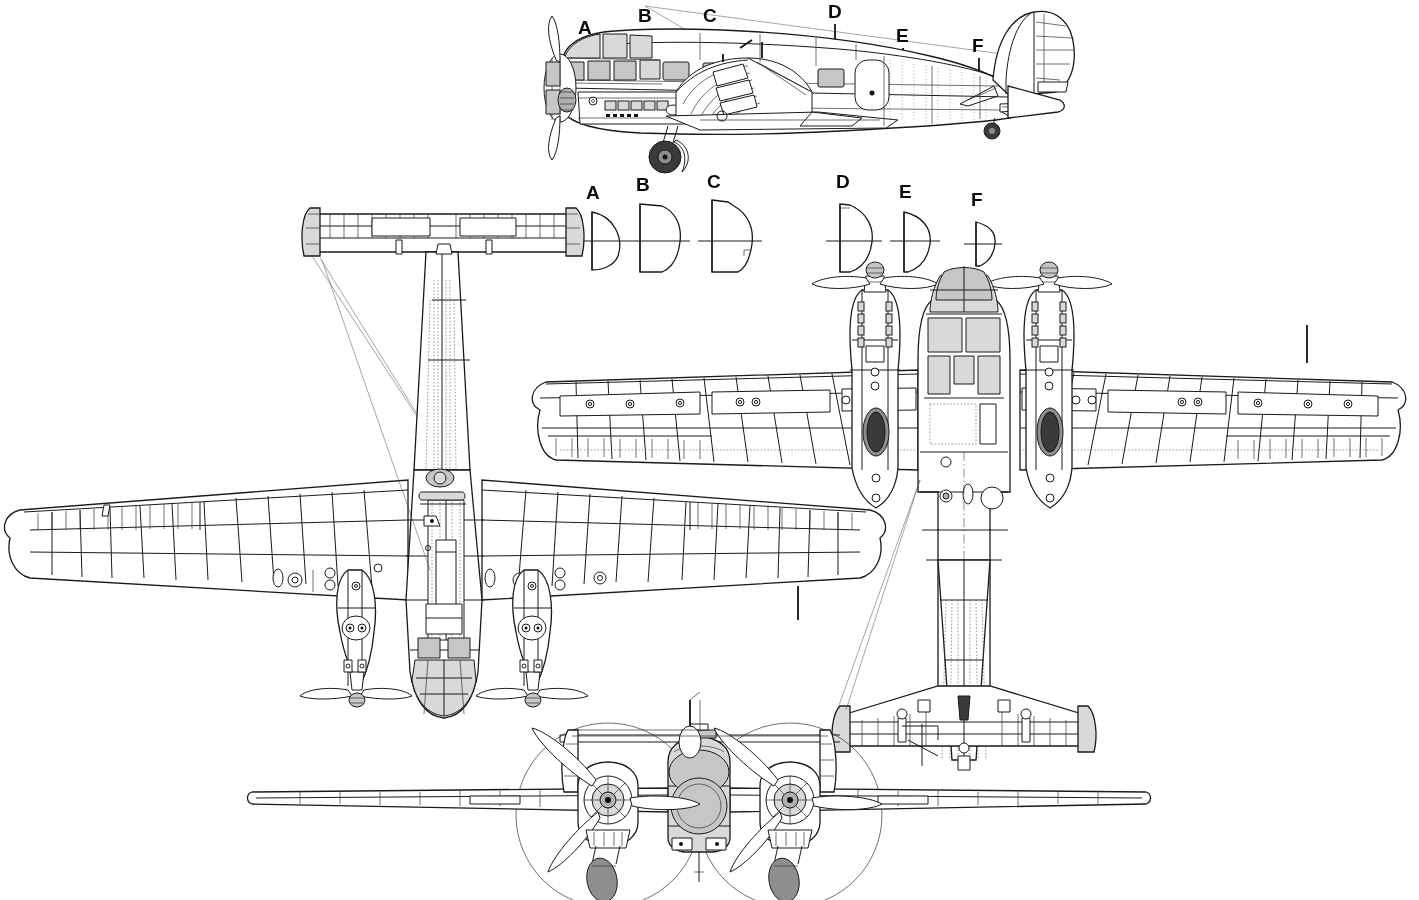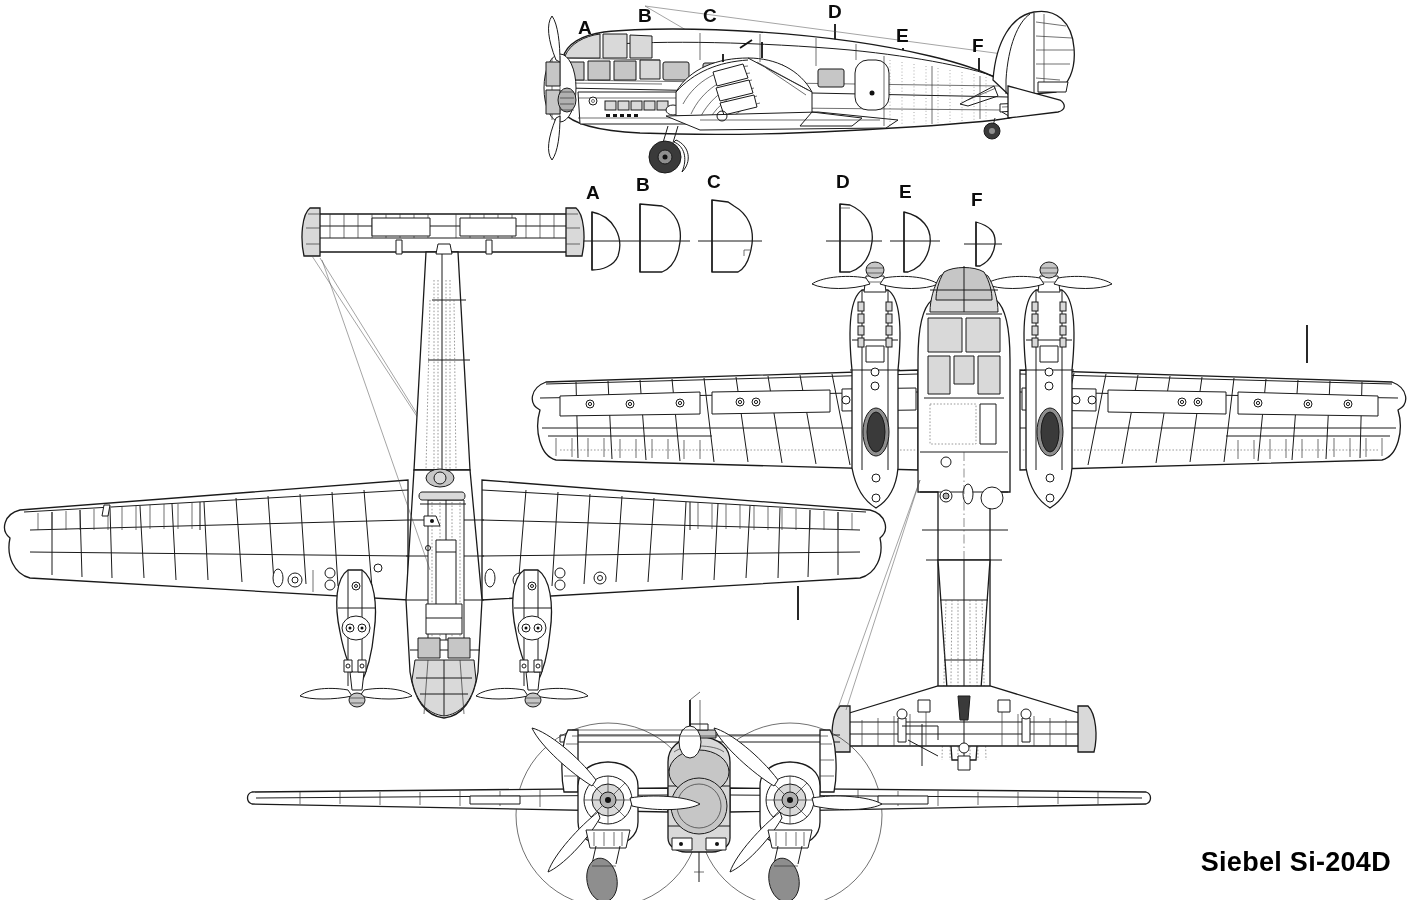--- a/index.html
+++ b/index.html
@@ -928,15 +928,14 @@
 <div class="seclabel" style="left:896px;top:26px;">E</div>
 <div class="seclabel" style="left:972px;top:36px;">F</div>
 
 <div class="seclabel" style="left:586px;top:183px;">A</div>
 <div class="seclabel" style="left:636px;top:175px;">B</div>
 <div class="seclabel" style="left:707px;top:172px;">C</div>
 <div class="seclabel" style="left:836px;top:172px;">D</div>
 <div class="seclabel" style="left:899px;top:182px;">E</div>
 <div class="seclabel" style="left:971px;top:190px;">F</div>
 
-<div id="title">Siebel Si-204D</div>
 
 </div>
 
 </body></html>

